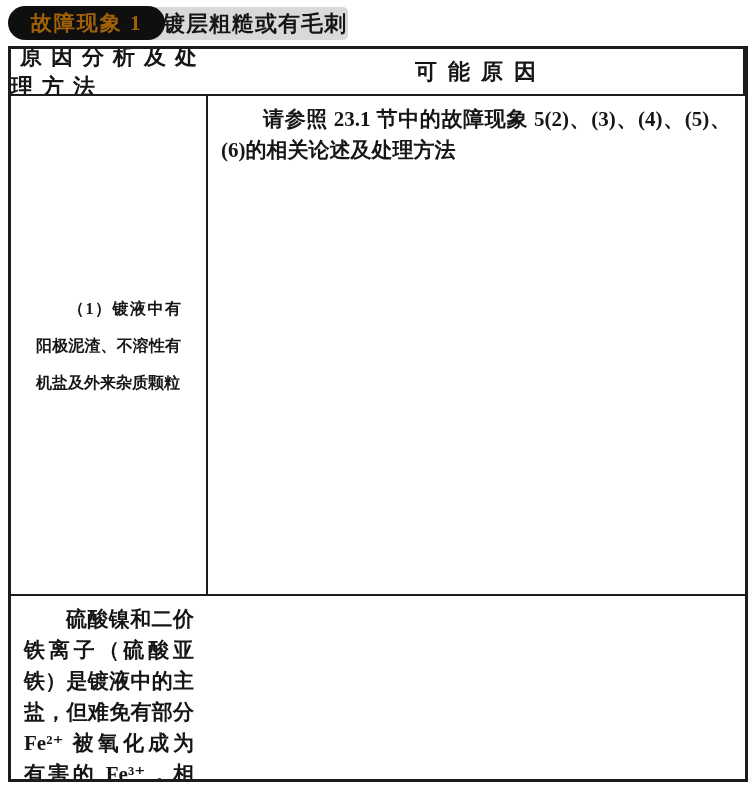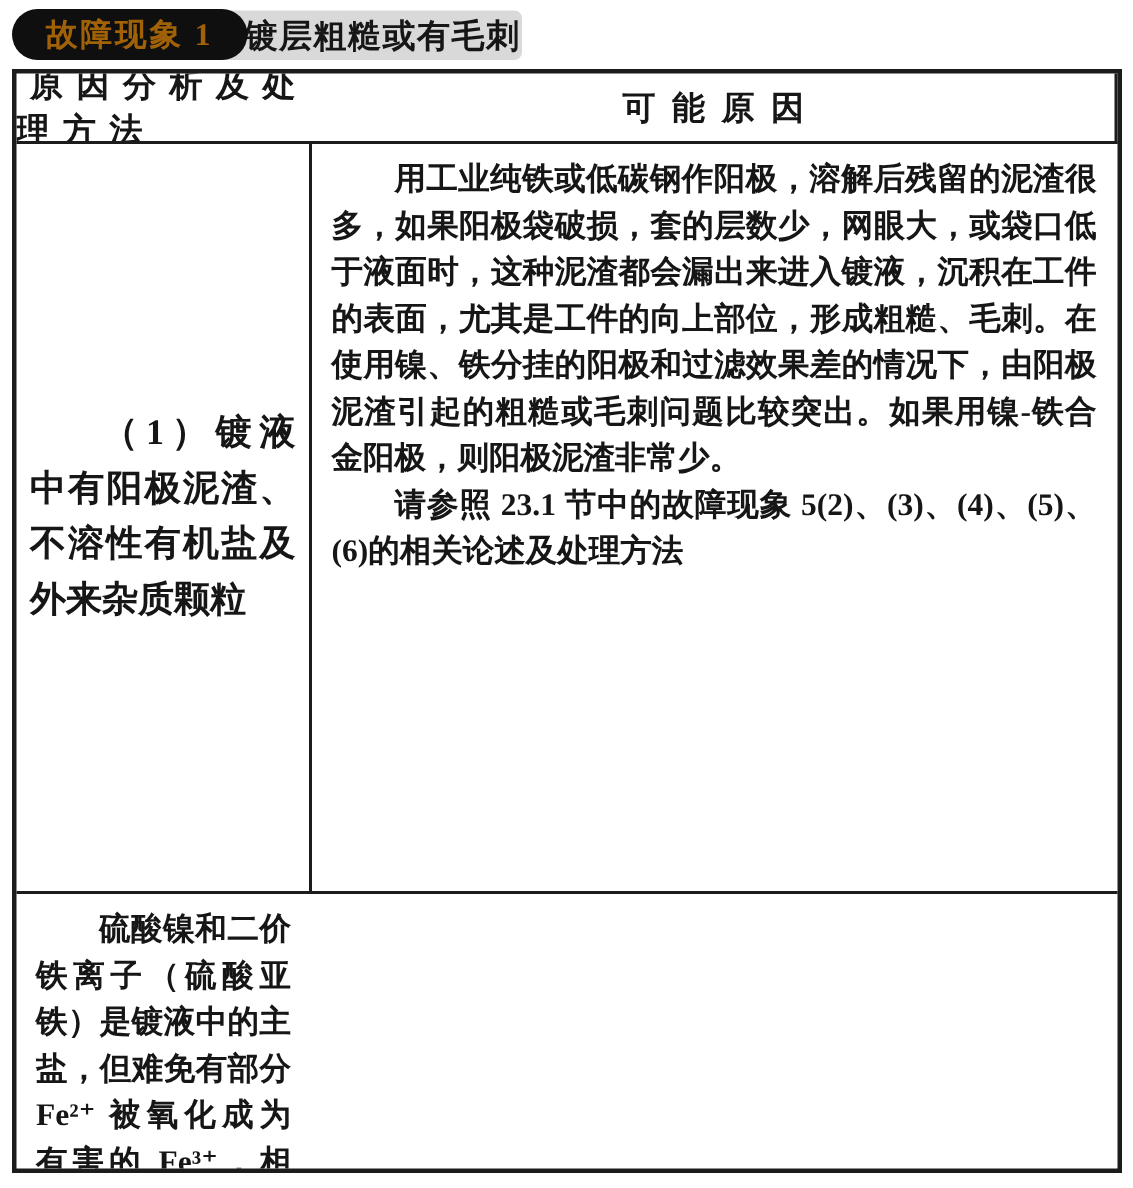--- a/index.html
+++ b/index.html
@@ -33,22 +33,22 @@
   .b-right{border-right:2px solid #1c1c1c;}
   .b-bottom{border-bottom:2px solid #1c1c1c;}
   .th{
     display:flex;align-items:center;justify-content:center;
     font-weight:bold;font-size:22px;
   }
   .th-cause{letter-spacing:11px;text-indent:11px;}
   .th-analysis{letter-spacing:9px;text-indent:9px;}
   .cause-cell{display:flex;align-items:center;padding:0 9px;}
   .cause-text{
-    margin:0;text-indent:2em;text-align:justify;
-    font-size:24px;line-height:37px;font-weight:600;width:100%;
+    margin:16px;text-indent:2em;text-align:justify;
+    font-size:16px;line-height:37px;font-weight:600;width:100%;
   }
   .analysis-cell{padding:8px 14px 0 13px;}
   .analysis-cell p{
     margin:0;text-indent:2em;text-align:justify;
     font-size:21px;line-height:31px;font-weight:600;
   }
 </style>
 </head>
 <body>
 
@@ -65,21 +65,20 @@
 
   <div class="table">
 
     <div class="cell th th-analysis b-bottom">原因分析及处理方法</div>
     <div class="cell th th-cause b-right b-bottom">可能原因</div>
 
     <div class="cell cause-cell b-right b-bottom">
       <p class="cause-text">（1）镀液中有阳极泥渣、不溶性有机盐及外来杂质颗粒</p>
     </div>
     <div class="cell analysis-cell b-bottom">
-      <p>用工业纯铁或低碳钢作阳极，溶解后残留的泥渣很多，如果阳极袋破损，套的层数少，网眼大，或袋口低于液面时，这种泥渣都会漏出来进入镀液，沉积在工件的表面，尤其是工件的向上部位，形成粗糙、毛刺。在使用镍、铁分挂的阳极和过滤效果差的情况下，由阳极泥渣引起的粗糙或毛刺问题比较突出。如果用镍-铁合金阳极，则阳极泥渣非常少。</p>
       <p>请参照 23.1 节中的故障现象 5(2)、(3)、(4)、(5)、(6)的相关论述及处理方法</p>
     </div>
 
     <div class="cell analysis-cell">
       <p>硫酸镍和二价铁离子（硫酸亚铁）是镀液中的主盐，但难免有部分 Fe²⁺ 被氧化成为有害的 Fe³⁺，相对浓度的 Fe³⁺ 会影响镀层的性能，Fe³⁺ 的含量过高会使阴极电流效率下降，镀液的整平性能降低；高电流密度区形成氢氧化铁沉淀，使镀层脆性大，产生粗糙、毛刺；在低区会使镀层发黑。镀液颜色呈深绿色时，往往是 Fe³⁺ 过高的表现，</p>
     </div>
 
   </div>
 </div>
 

